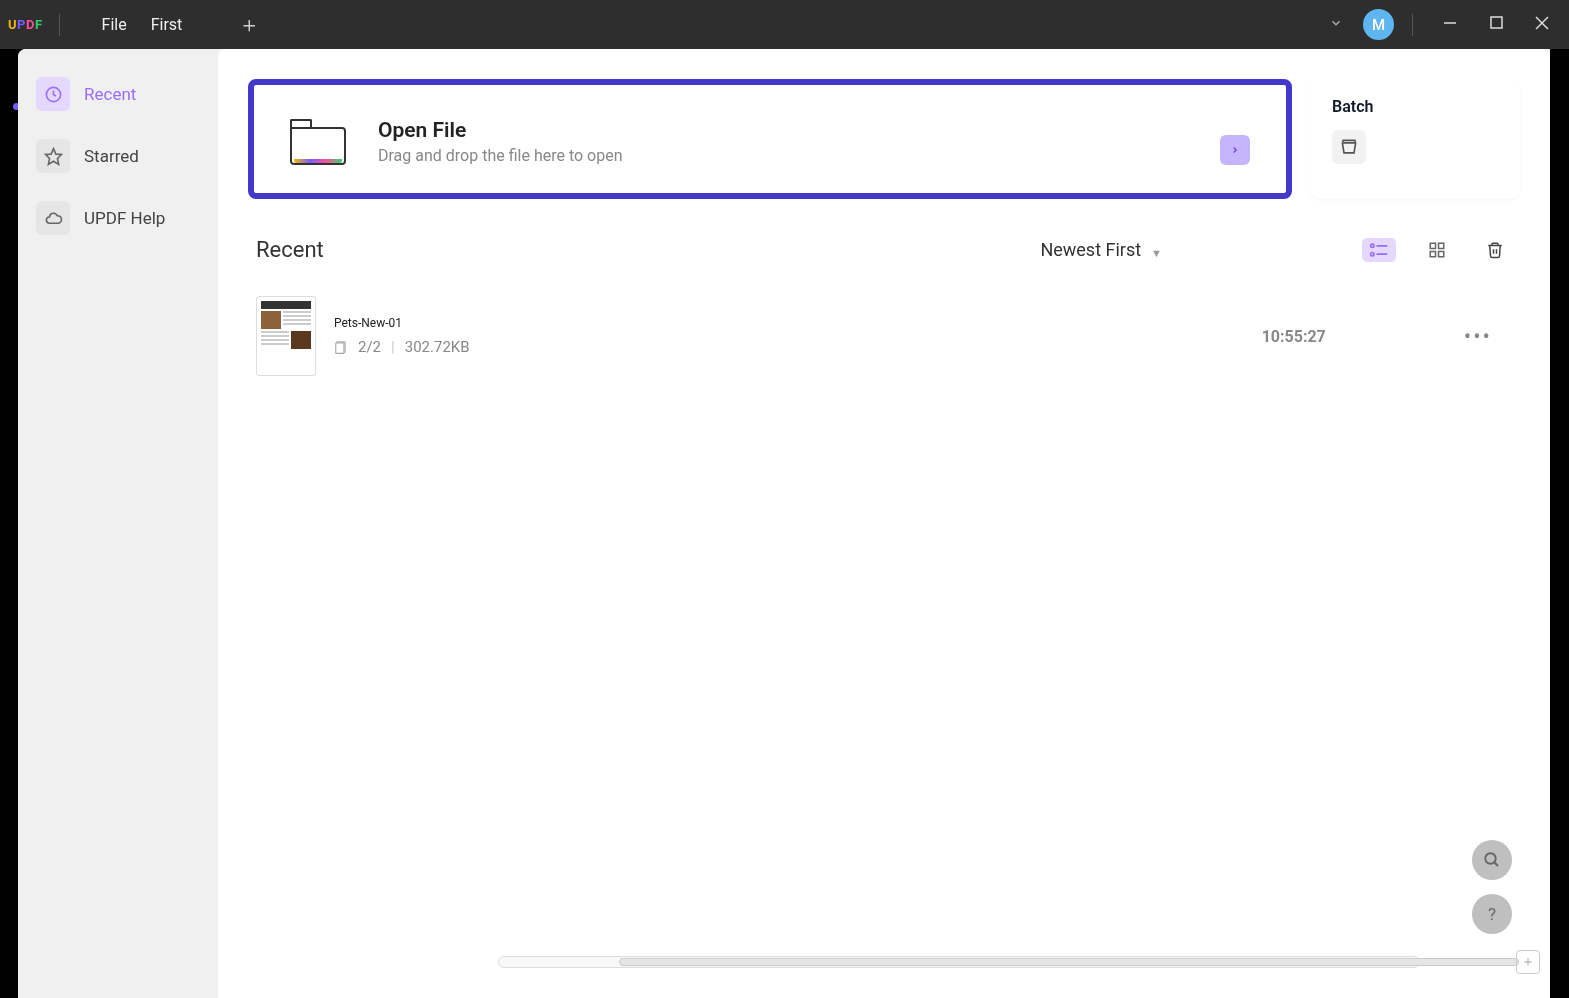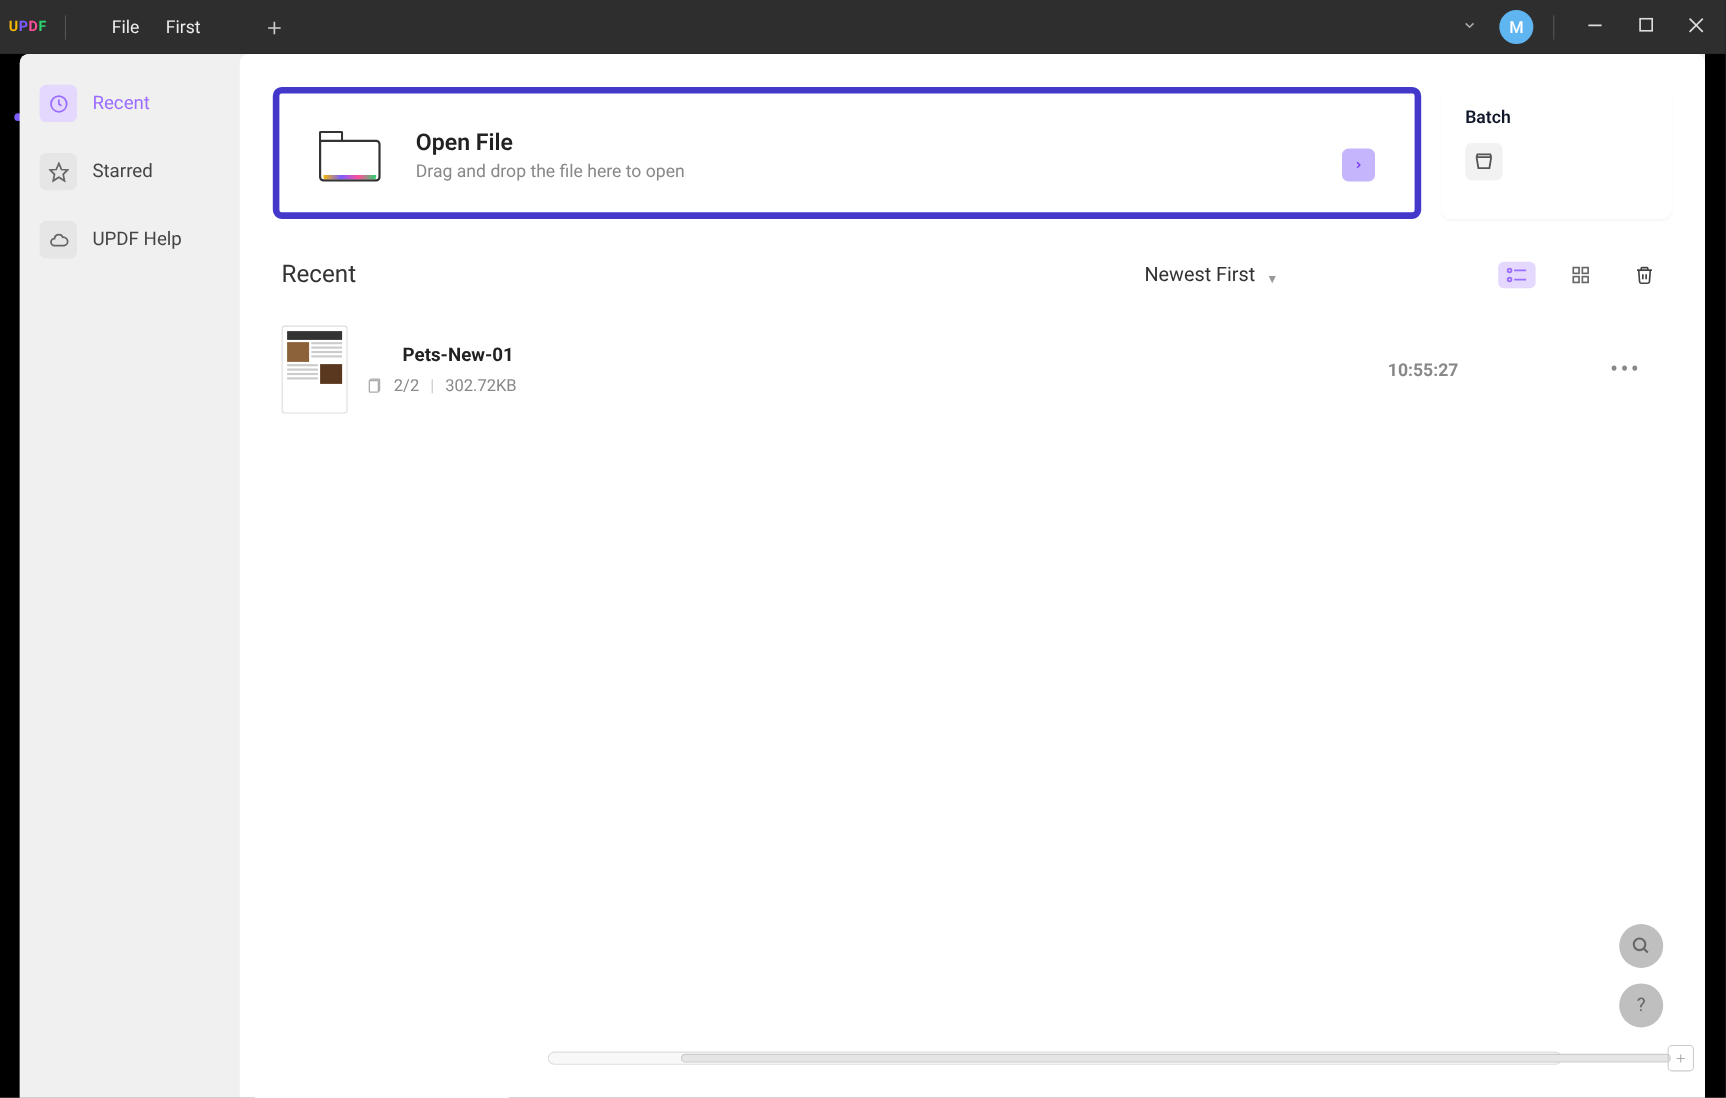--- a/index.html
+++ b/index.html
@@ -51,21 +51,21 @@
 .view-btn { width: 34px; height: 24px; border-radius: 5px; display: flex; align-items: center; justify-content: center; cursor: pointer; }
 .view-btn.active { background: #e4d8ff; }
 .file-row { display: flex; align-items: center; padding: 10px 8px; cursor: pointer; border-radius: 6px; }
 .thumb { width: 60px; height: 80px; border: 1px solid #ddd; border-radius: 3px; background: #fff; margin-right: 18px; padding: 4px; display: flex; flex-direction: column; gap: 2px; overflow: hidden; }
 .thumb-hdr { height: 8px; background: #333; font-size: 5px; }
 .thumb-row { display: flex; gap: 2px; }
 .thumb-img { width: 20px; height: 18px; background: #8b6239; }
 .thumb-txt { flex: 1; }
 .thumb-line { height: 2px; background: #ccc; margin-bottom: 2px; }
 .file-info { flex: 1; }
-.file-name { font-size: 17px; color: #222; font-weight: 700; margin-bottom: 8px; margin-left: 32px; }
+.file-name { font-size: 12px; color: #222; font-weight: 400; margin-bottom: 8px; }
 .file-meta { display: flex; align-items: center; gap: 10px; font-size: 15px; color: #888; }
 .page-icon { display: inline-flex; }
 .file-time { color: #888; font-size: 16px; width: 300px; text-align: center; font-weight: bold; }
 .file-more { color: #888; font-size: 22px; letter-spacing: 2px; cursor: pointer; padding: 0 20px; }
 .scrollbar-h { position: absolute; bottom: 30px; left: 280px; right: 130px; height: 12px; border: 1px solid #ddd; border-radius: 6px; background: #f8f8f8; }
 .scroll-thumb { position: absolute; left: 120px; top: 1px; bottom: 1px; width: 900px; background: #e5e5e5; border: 1px solid #ccc; border-radius: 5px; }
 .add-btn { position: absolute; bottom: 24px; right: 10px; width: 24px; height: 24px; border: 1px solid #ccc; border-radius: 4px; display: flex; align-items: center; justify-content: center; color: #aaa; cursor: pointer; font-size: 14px; }
 .fab { position: absolute; right: 38px; width: 40px; height: 40px; border-radius: 50%; background: #bfbfbf; display: flex; align-items: center; justify-content: center; color: #666; cursor: pointer; font-size: 17px; }
 .fab.search { bottom: 118px; }
 .fab.help { bottom: 64px; }

